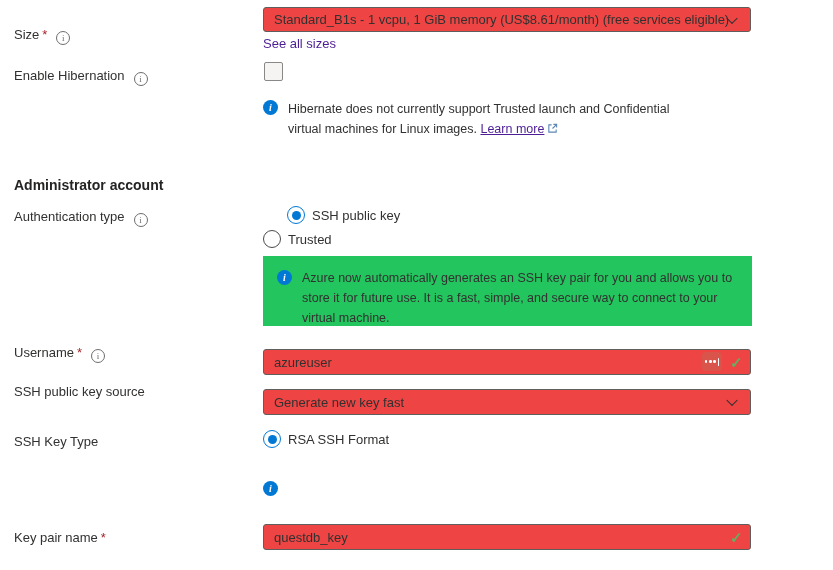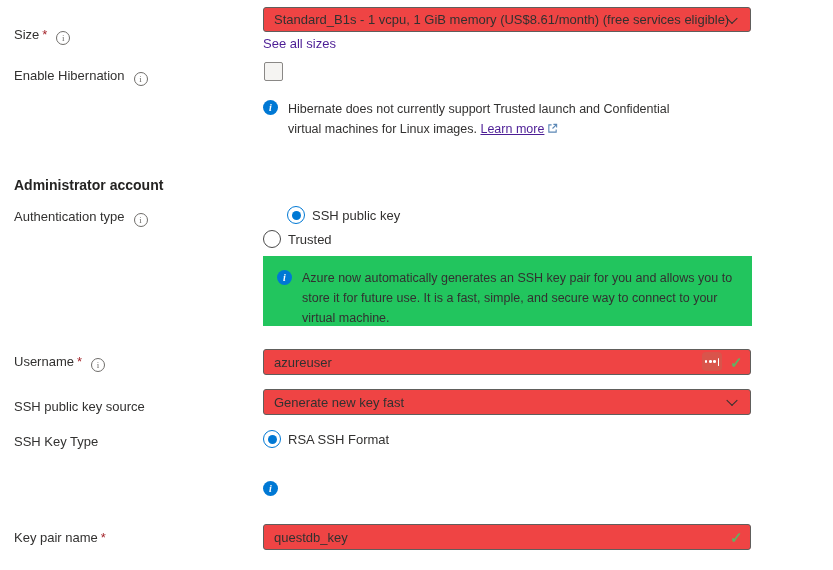--- a/index.html
+++ b/index.html
@@ -104,35 +104,35 @@
   <div class="radio-row" style="top:230px;">
     <span class="radio"></span>
     <span class="radio-label">Trusted</span>
   </div>
 
   <div class="infobox">
     <span class="ico-info-blue" style="left:14px; top:14px;"></span>
     <div class="note" style="left:39px; top:12px; width:438px;">Azure now automatically generates an SSH key pair for you and allows you to store it for future use. It is a fast, simple, and secure way to connect to your virtual machine.</div>
   </div>
 
-  <div class="lbl" style="top:354px;">
+  <div class="lbl" style="top:345px;">
     <span>Username</span><span class="req">*</span><span class="ico-info-gray"></span>
   </div>
   <div class="field" style="top:349px;">
     <input class="fieldtext" type="text" value="azureuser" style="">
   </div>
   <span class="pm-icon" style="left:702px; top:352px;">
       <i></i>
       <i></i>
       <i></i>
       <b></b>
     </span>
   <span class="check" style="left:730px; top:355px;"></span>
 
-  <div class="lbl" style="top:399px;">
+  <div class="lbl" style="top:384px;">
     <span>SSH public key source</span>
   </div>
   <div class="field" style="top:389px; height:26px; cursor:pointer;">
     <span>Generate new key fast</span>
     <span class="chev"></span>
   </div>
 
   <div class="lbl" style="top:434px;">
     <span>SSH Key Type</span>
   </div>

